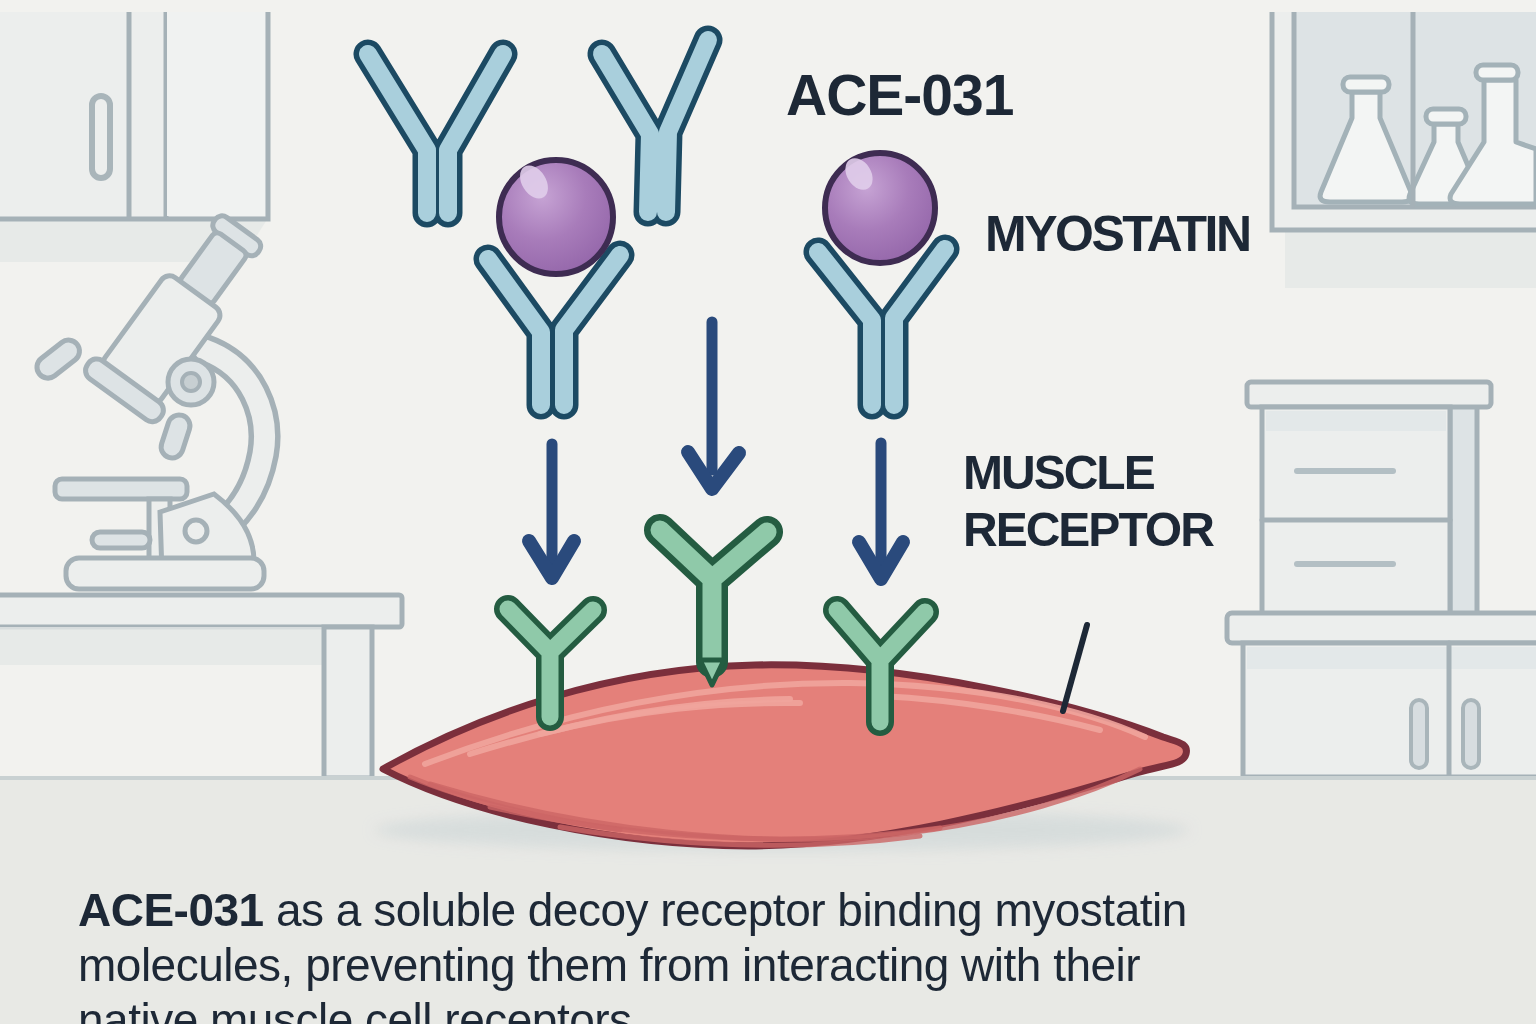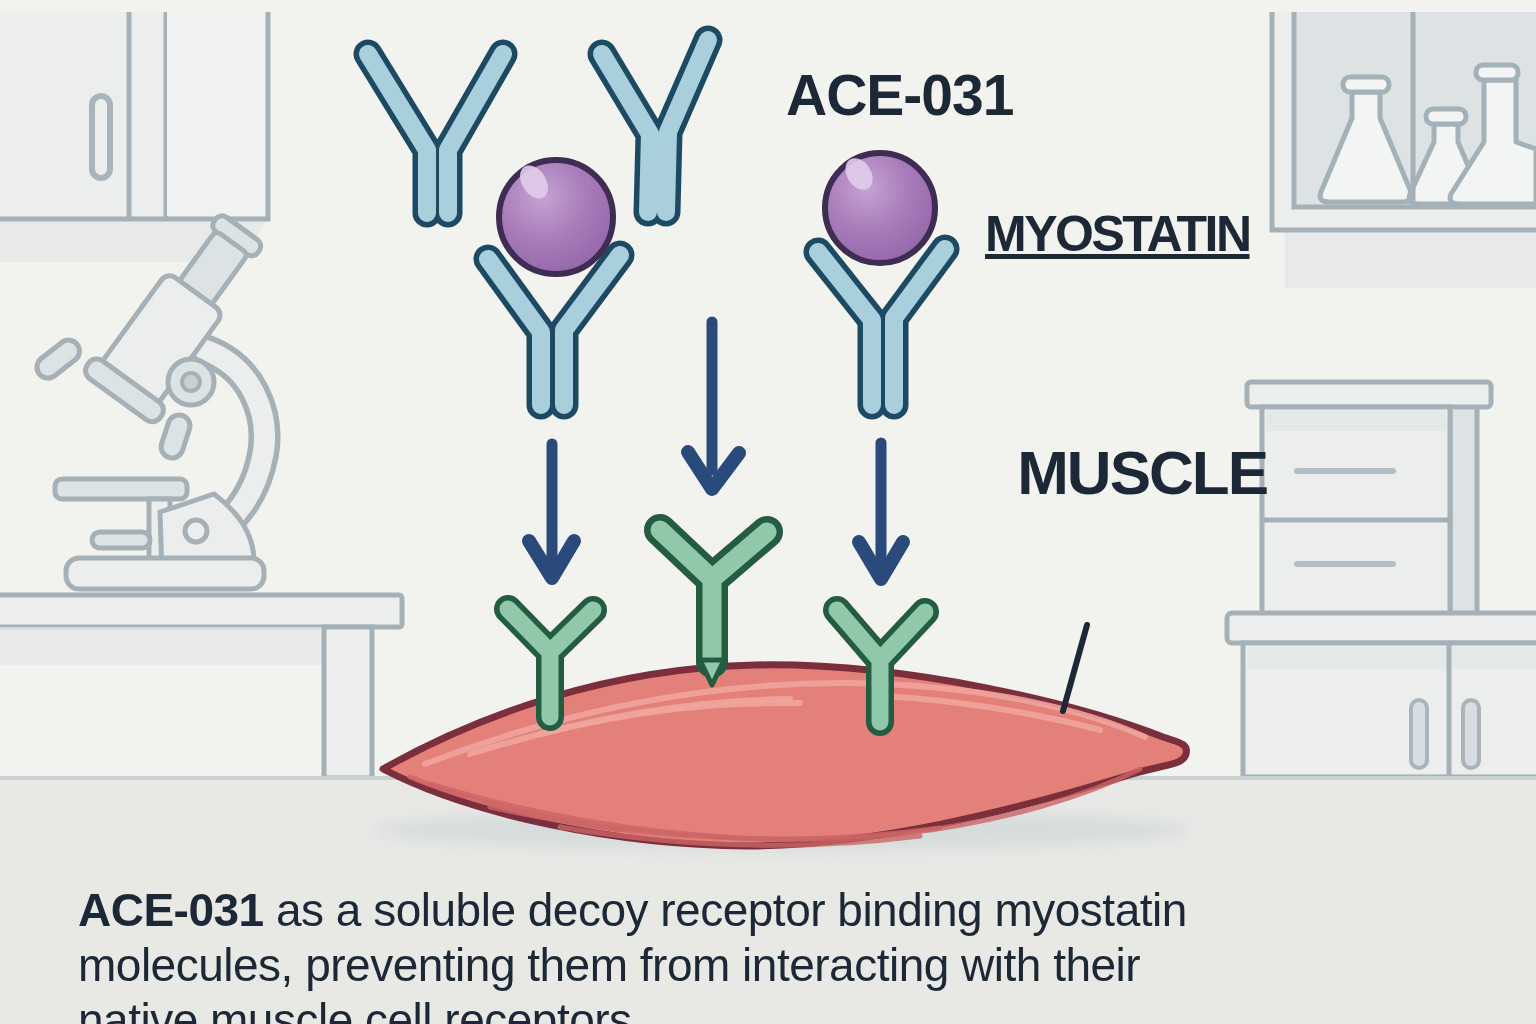--- a/index.html
+++ b/index.html
@@ -5,23 +5,23 @@
   html,body{margin:0;padding:0;}
   body{
     width:1536px;height:1024px;overflow:hidden;
     background:var(--bg,#f2f2ef);
     font-family:"Liberation Sans",sans-serif;
   }
   .stage{position:relative;width:1304px;height:1024px;margin-top:12px;}
   .stage > svg{position:absolute;left:0;top:0;}
   .hlabel{position:absolute;color:var(--text,#1d2836);font-weight:bold;line-height:1;white-space:nowrap;}
   #ace-label{left:786px;top:55px;font-size:57px;letter-spacing:-1px;}
-  #myo-label{left:985px;top:197px;font-size:50px;letter-spacing:-2.5px;text-decoration:underline;}
-  #mcr-label{position:absolute;left:963px;top:432px;width:304px;text-align:right;
-    color:var(--text,#1d2836);font-weight:bold;font-size:62px;line-height:57px;letter-spacing:-2px;}
+  #myo-label{left:985px;top:197px;font-size:50px;letter-spacing:-2.5px;}
+  #mcr-label{position:absolute;left:963px;top:432px;width:304px;text-align:left;
+    color:var(--text,#1d2836);font-weight:bold;font-size:48px;line-height:57px;letter-spacing:-2px;}
   #mcr-label span{display:block;}
   .caption{position:absolute;left:78px;top:871px;width:1430px;
     color:var(--text,#1d2836);font-size:46px;line-height:55px;letter-spacing:-0.5px;
     white-space:pre-line;}
   .caption .b{font-weight:bold;}
 
   
   .furn{fill:var(--furniture-fill,#eceeed);stroke:var(--furniture-stroke,#a5b1b7);stroke-width:5;}
   .furnd{fill:var(--furniture-dark,#d9dfe1);stroke:var(--furniture-stroke,#a5b1b7);stroke-width:5;}
   .fline{stroke:var(--furniture-stroke,#a5b1b7);stroke-width:5;fill:none;stroke-linecap:round;}
@@ -208,18 +208,19 @@
     <path class="abl" d="M818 240 L872 308 L872 393 M945 237 L894 306 L894 393"></path>
     <circle class="sphere" cx="880" cy="196" r="55"></circle>
     <ellipse cx="859" cy="162" rx="12" ry="17" transform="rotate(-32 859 162)" fill="#e0cdea" opacity="0.9"></ellipse>
   </g>
 </svg>
 
 <div class="hlabel" id="ace-label">ACE-031</div>
 <div class="hlabel" id="myo-label">MYOSTATIN</div>
 <div id="mcr-label">
   <span>MUSCLE</span>
+  <span>RECEPTOR</span>
 </div>
 <div class="caption"><span class="b">ACE-031</span><span> as a soluble decoy receptor binding myostatin
 molecules, preventing them from interacting with their
 native muscle cell receptors</span></div>
 
 </div>
 
 </body></html>

